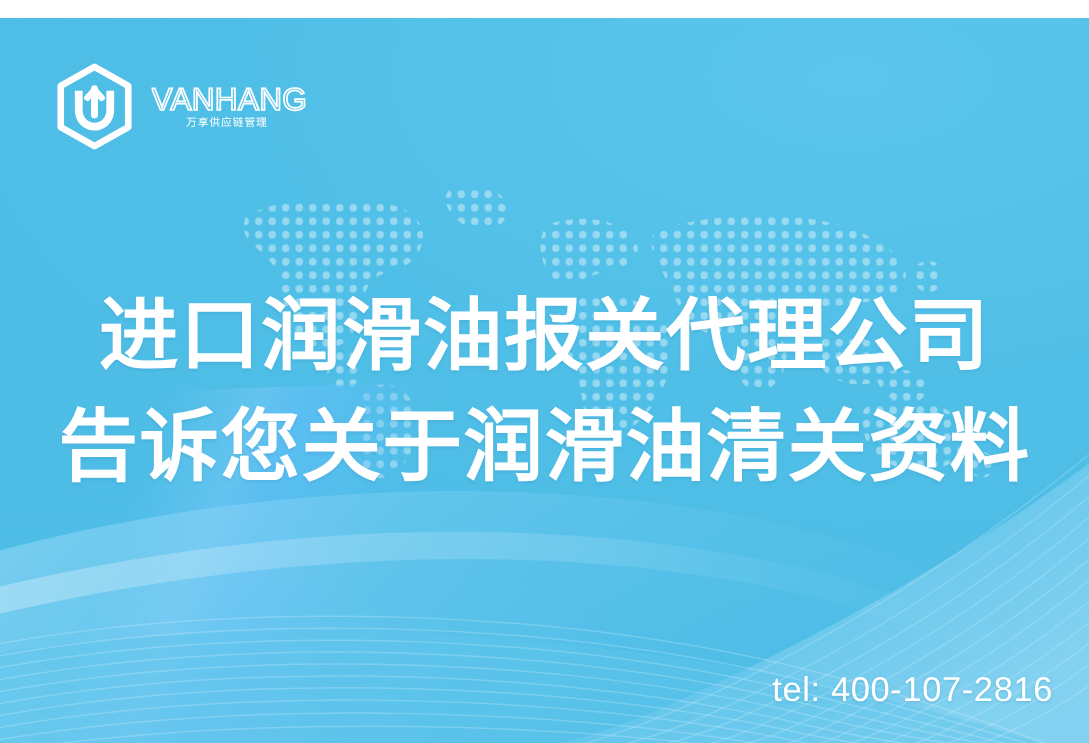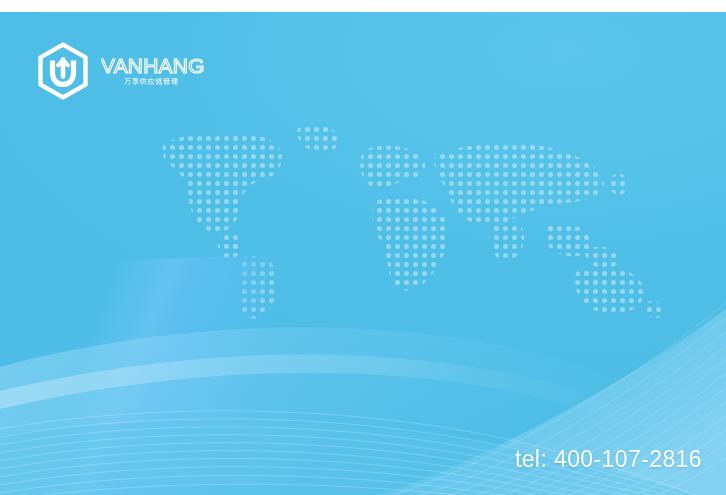--- a/index.html
+++ b/index.html
@@ -268,17 +268,19 @@
 
     <div class="logo-text">
       <svg viewBox="0 0 118 40" xmlns="http://www.w3.org/2000/svg" aria-hidden="true">
         <text x="0" y="22" font-family="'Liberation Sans','DejaVu Sans',sans-serif" font-size="21" letter-spacing="0.2" fill="none" stroke="#ffffff" stroke-width="1.15">VANHANG</text>
         <text x="23" y="33" font-family="'Liberation Sans','DejaVu Sans',sans-serif" font-size="7.2" letter-spacing="0.6" fill="#ffffff">万享供应链管理</text>
       </svg>
     </div>
   </div>
 
   <div class="headline">
+    <span class="headline-line">进口润滑油报关代理公司</span>
+    <span class="headline-line">告诉您关于润滑油清关资料</span>
   </div>
 
   <div class="tel">tel: 400-107-2816</div>
 
 </div>
 
 </body></html>

